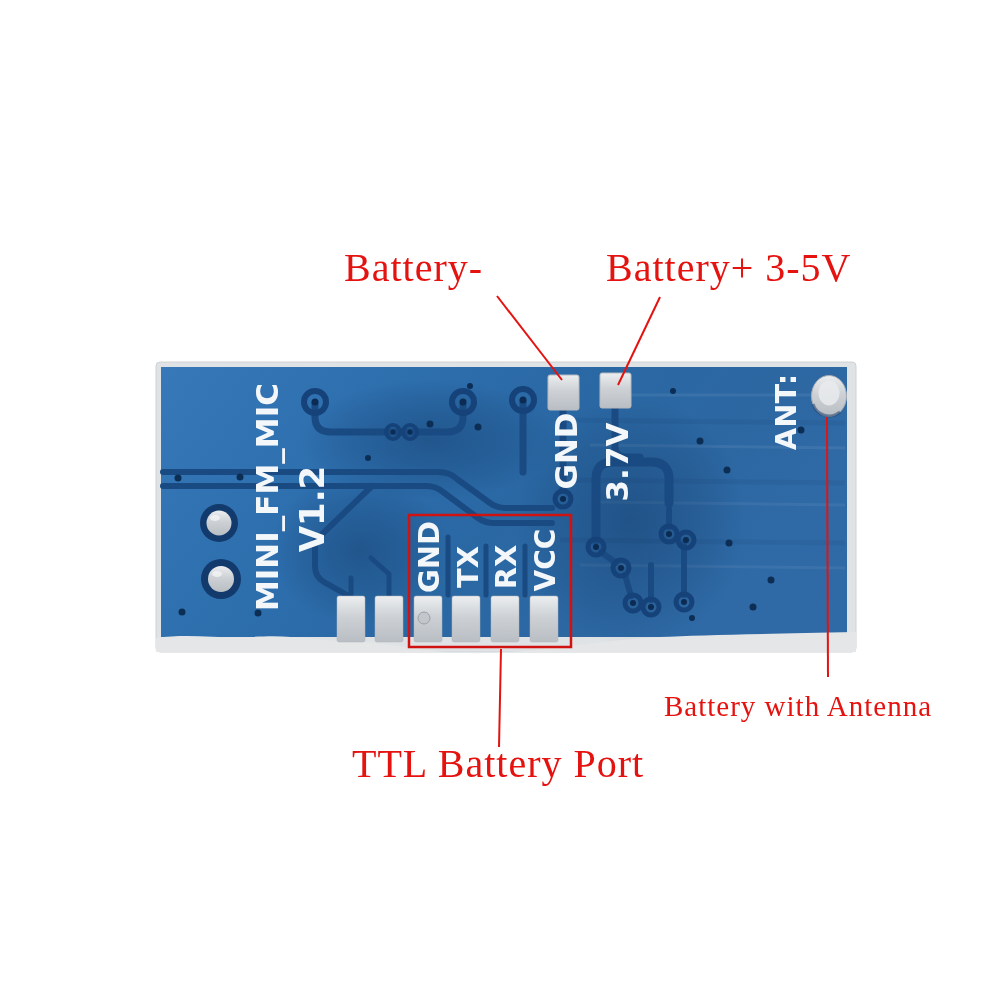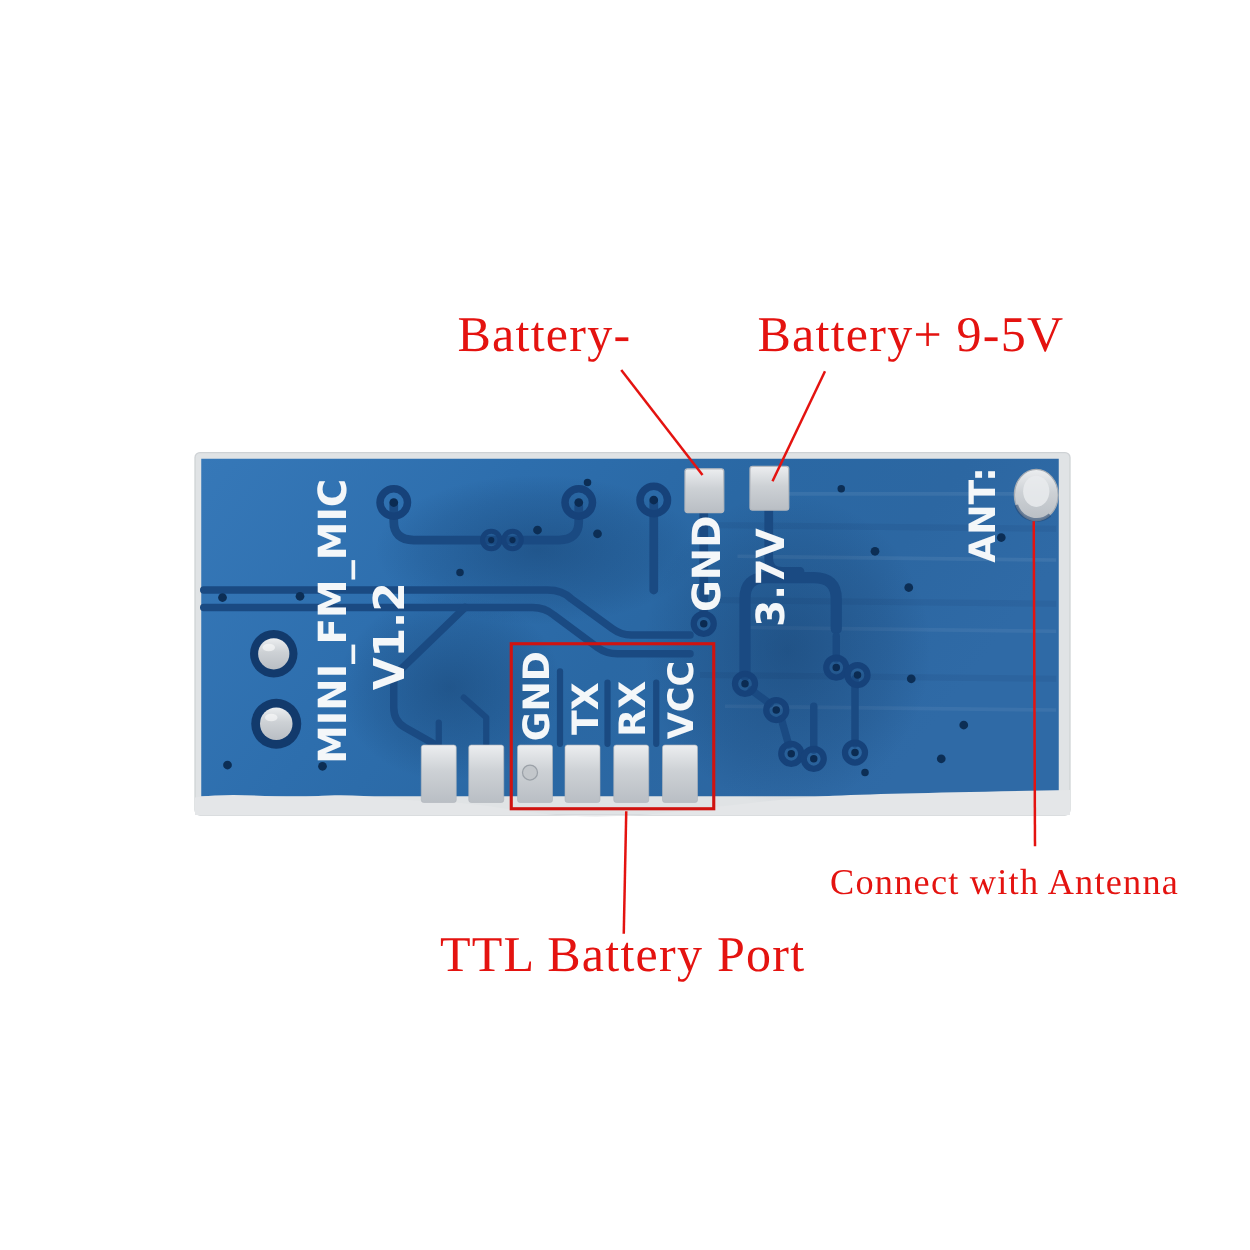--- a/index.html
+++ b/index.html
@@ -6,21 +6,21 @@
   .stage{position:relative;width:1000px;height:1000px;background:#ffffff;overflow:hidden;}
   .stage svg{position:absolute;left:0;top:0;}
   .red-label{
     position:absolute;
     font-family:"Liberation Serif", serif;
     color:#e41310;
     white-space:nowrap;
     line-height:1;
     letter-spacing:1px;
   }
-  .lbl-battery-minus{left:366px;top:248px;font-size:40px;}
+  .lbl-battery-minus{left:344px;top:248px;font-size:40px;}
   .lbl-battery-plus{left:606px;top:248px;font-size:40px;}
   .lbl-antenna{left:664px;top:692px;font-size:29px;}
   .lbl-ttl{left:352px;top:744px;font-size:40px;}
   .silk{
     font-family:"DejaVu Sans", sans-serif;
     font-weight:700;
     fill:#f4f7f9;
   }
 </style>
 </head>
@@ -196,17 +196,17 @@
     <g fill="none" stroke="#e41310" stroke-width="2">
       <line x1="497" y1="296" x2="562" y2="380"></line>
       <line x1="660" y1="297" x2="618" y2="385"></line>
       <line x1="827" y1="417" x2="828" y2="677"></line>
       <line x1="501" y1="649" x2="499" y2="747"></line>
       <rect x="409" y="515" width="162" height="132" stroke="#d01310" stroke-width="2.5"></rect>
     </g>
   </svg>
 
   <div class="red-label lbl-battery-minus">Battery-</div>
-  <div class="red-label lbl-battery-plus">Battery+ 9-5V</div>
-  <div class="red-label lbl-antenna">Connect with Antenna</div>
+  <div class="red-label lbl-battery-plus">Battery+ 3-5V</div>
+  <div class="red-label lbl-antenna">Battery with Antenna</div>
   <div class="red-label lbl-ttl">TTL Battery Port</div>
 
 </div>
 
 </body></html>

